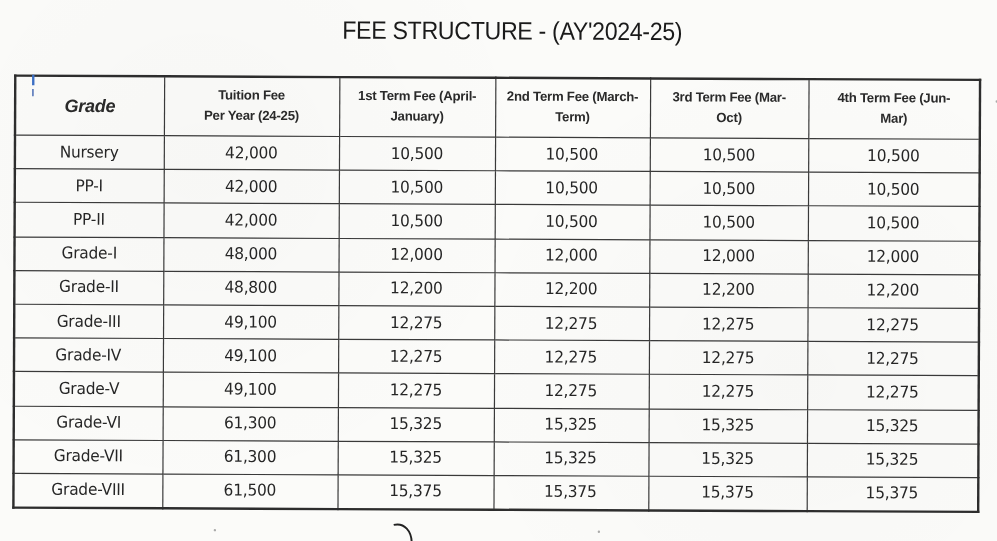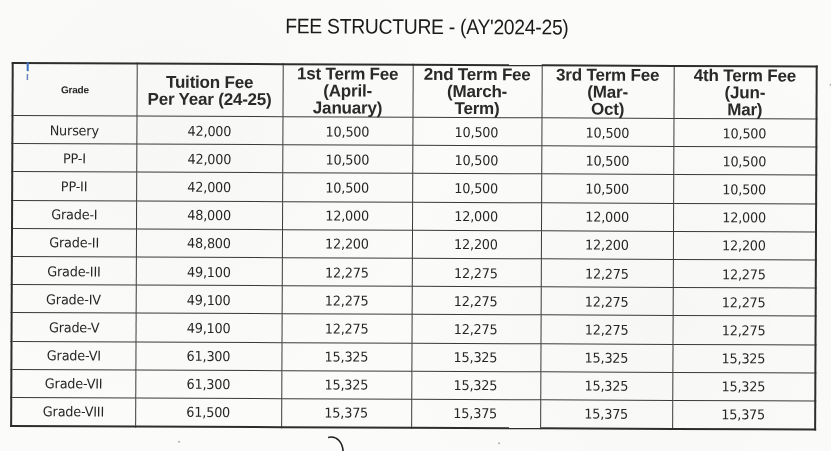--- a/index.html
+++ b/index.html
@@ -58,27 +58,28 @@
     table.fee th, table.fee td {
       border: 1.6px solid #3a3a3a;
       text-align: center;
       vertical-align: middle;
       padding: 0;
     }
     table.fee th {
       height: 48px;
       font-family: "Liberation Sans", sans-serif;
       font-weight: bold;
-      font-size: 17px;
+      font-size: 11px;
       line-height: 17px;
       color: #2a2a2a;
       letter-spacing: -0.2px;
     }
     table.fee th.grade-h {
-      font-size: 10px;
+      font-size: 15px;
+      font-style: italic;
     }
     table.fee td {
       height: 27.2px;
       font-family: "DejaVu Sans", sans-serif;
       font-size: 13.5px;
       color: #262626;
       letter-spacing: -0.2px;
     }
     table.fee td span {
       display: inline-block;

